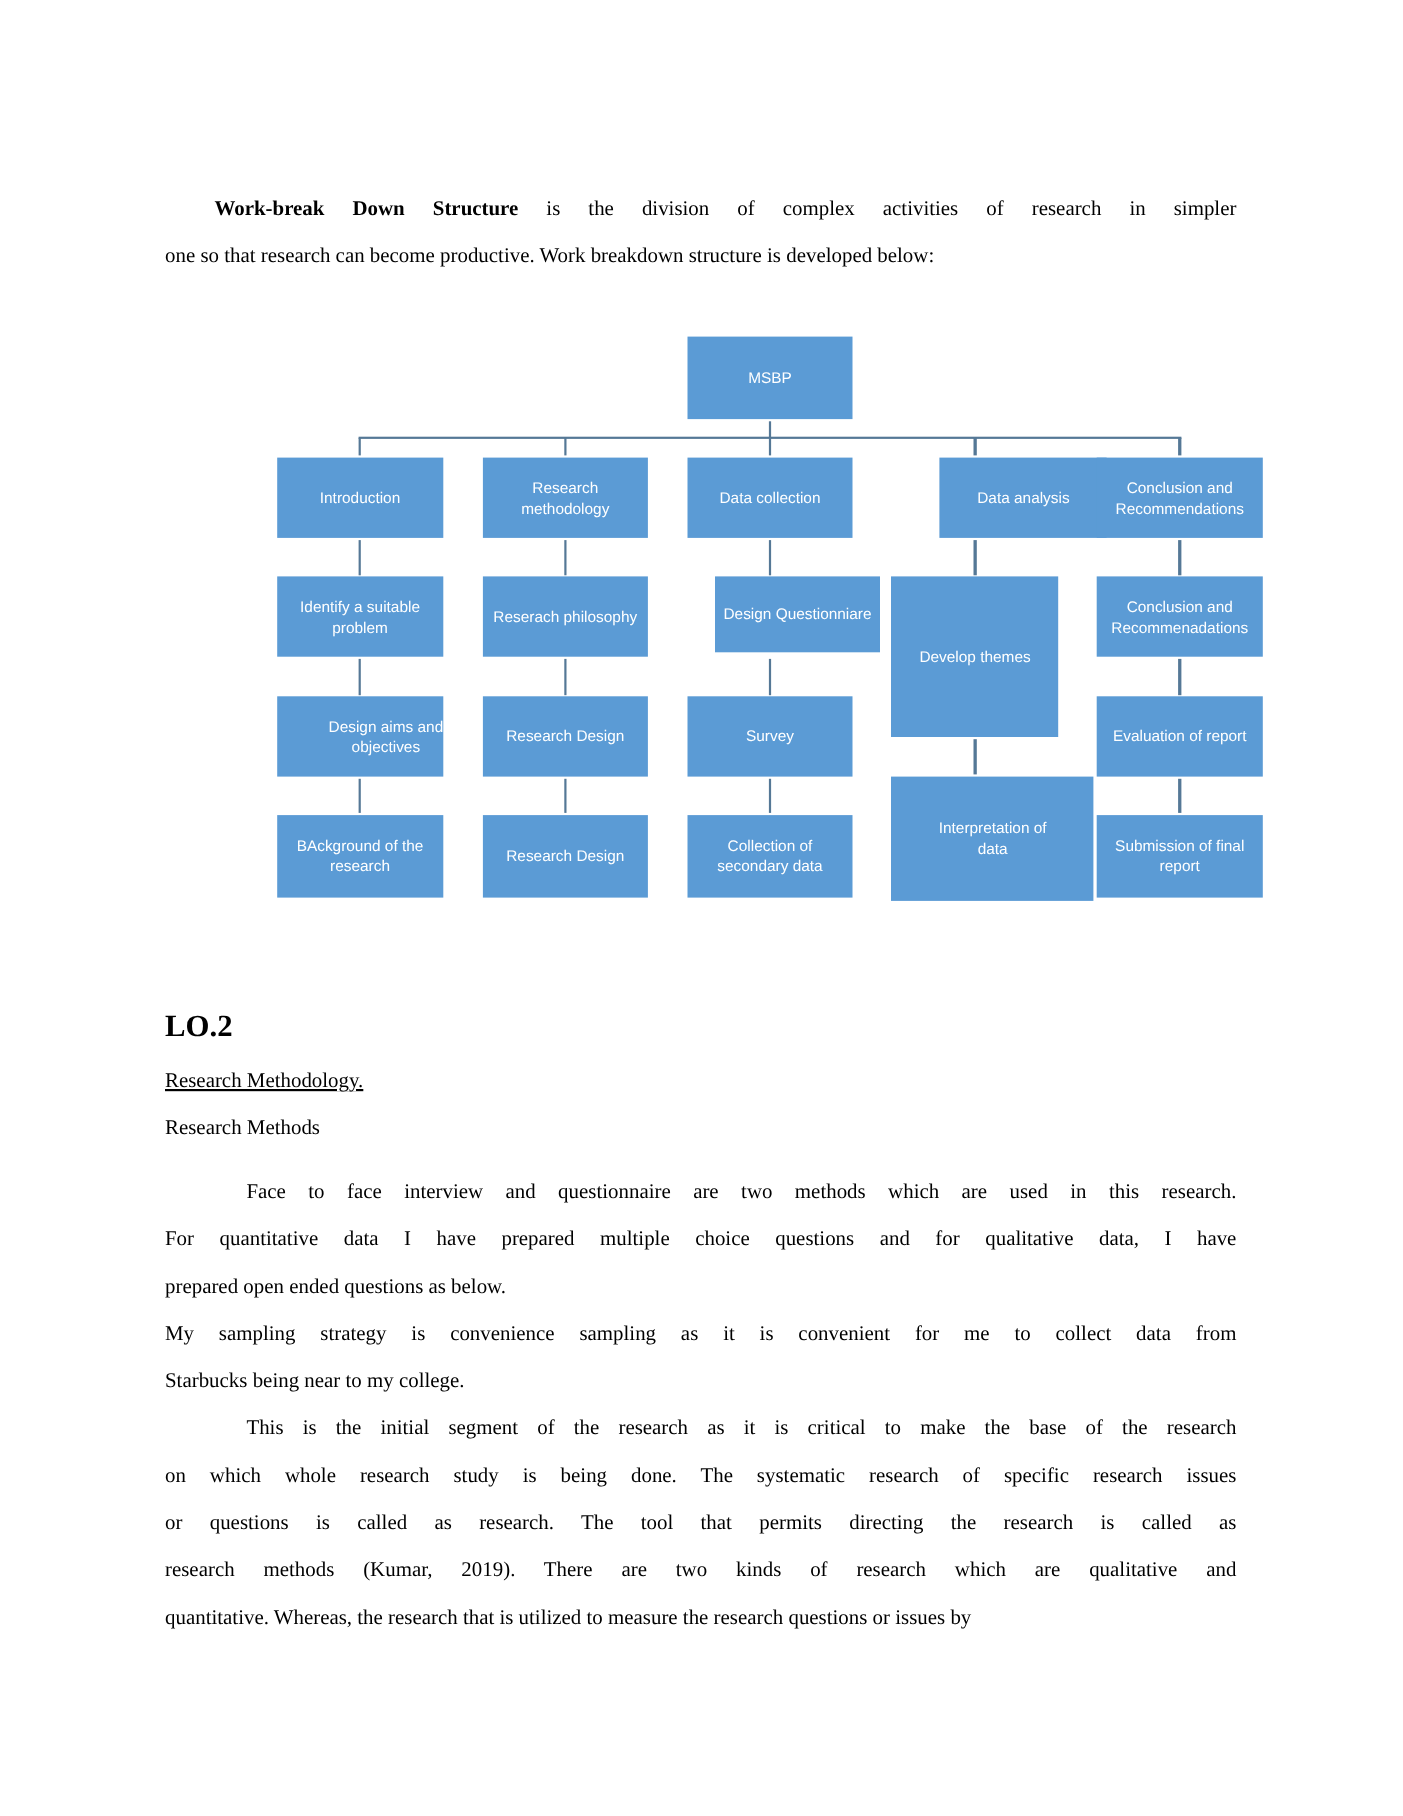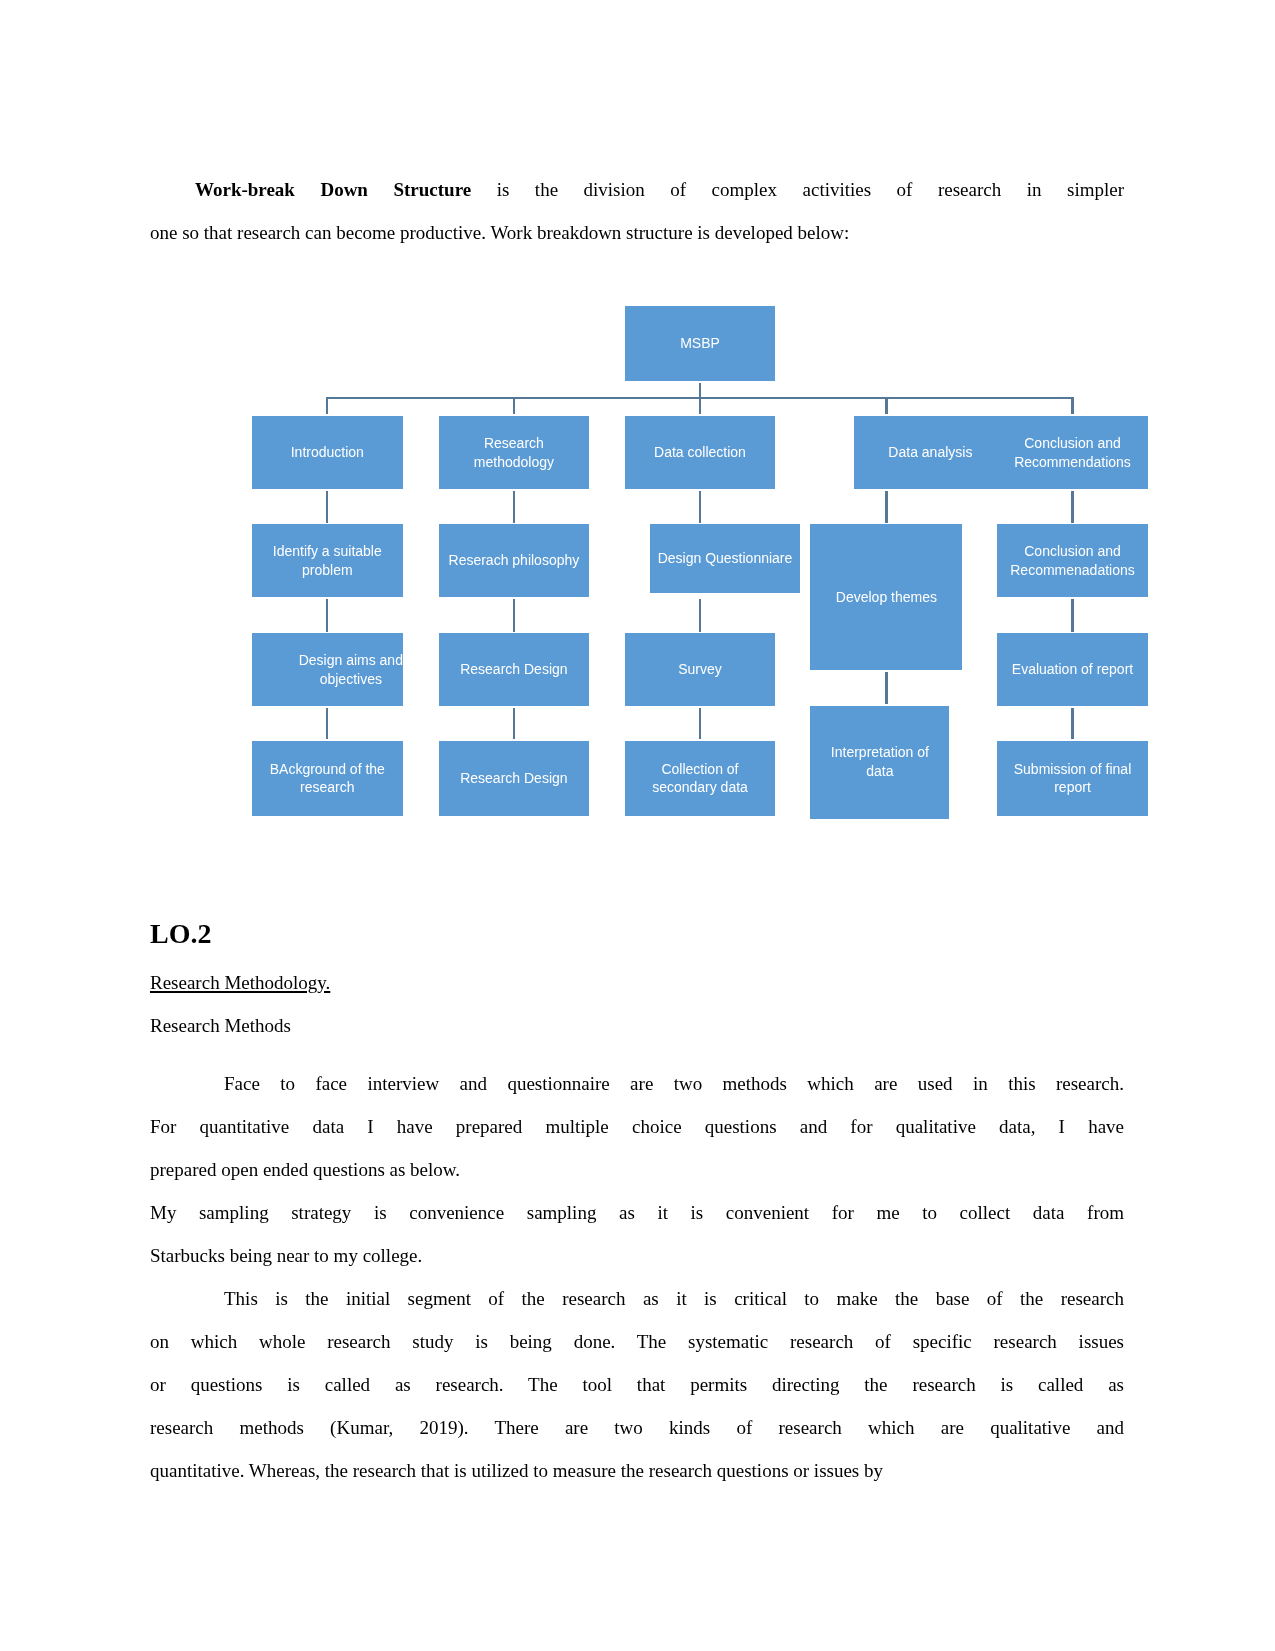--- a/index.html
+++ b/index.html
@@ -66,21 +66,21 @@
       <div class="node" style="left: 438.8px; top: 524.1px; width: 150.2px; height: 73px;">Reserach philosophy</div>
       <div class="node" style="left: 438.8px; top: 633.1px; width: 150.2px; height: 73px;">Research Design</div>
       <div class="node" style="left: 438.8px; top: 741px; width: 150.2px; height: 74.8px;">Research Design</div>
       <div class="node" style="left: 625px; top: 415.8px; width: 150px; height: 73.5px;">Data collection</div>
       <div class="node" style="left: 650px; top: 524.1px; width: 150px; height: 69px;">Design Questionniare</div>
       <div class="node" style="left: 625px; top: 633.1px; width: 150px; height: 73px;">Survey</div>
       <div class="node" style="left: 625px; top: 741px; width: 150px; height: 74.8px;">Collection of
 secondary data</div>
       <div class="node" style="left: 810.4px; top: 415.8px; width: 152px; height: 73.5px; margin-left: 44px;">Data analysis</div>
       <div class="node" style="left: 810.4px; top: 524.1px; width: 152px; height: 146.2px;">Develop themes</div>
-      <div class="node" style="left: 810.4px; top: 705.5px; width: 139px; height: 113.3px;">Interpretation of
+      <div class="node" style="left: 810.4px; top: 705.5px; width: 184px; height: 113.3px;">Interpretation of
 data</div>
       <div class="node" style="left: 997px; top: 415.8px; width: 151px; height: 73.5px;">Conclusion and
 Recommendations</div>
       <div class="node" style="left: 997px; top: 524.1px; width: 151px; height: 73px;">Conclusion and
 Recommenadations</div>
       <div class="node" style="left: 997px; top: 633.1px; width: 151px; height: 73px;">Evaluation of report</div>
       <div class="node" style="left: 997px; top: 741px; width: 151px; height: 74.8px;">Submission of final
 report</div>
     </div>
 

